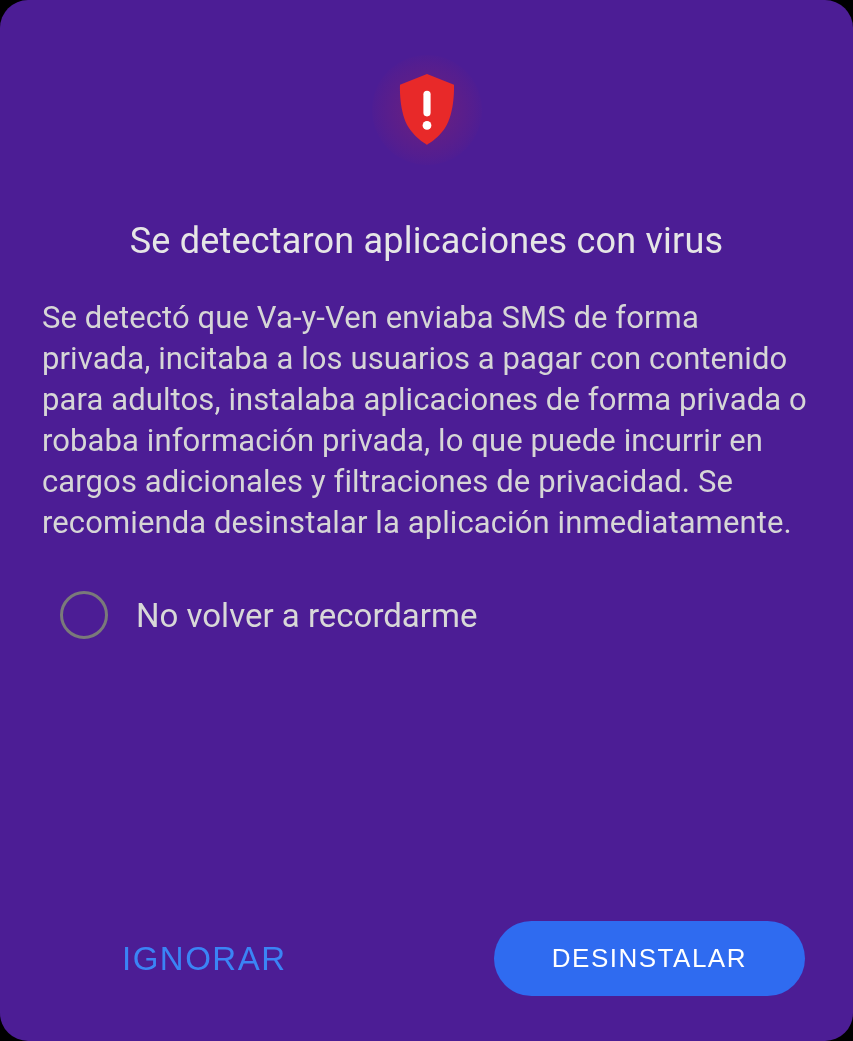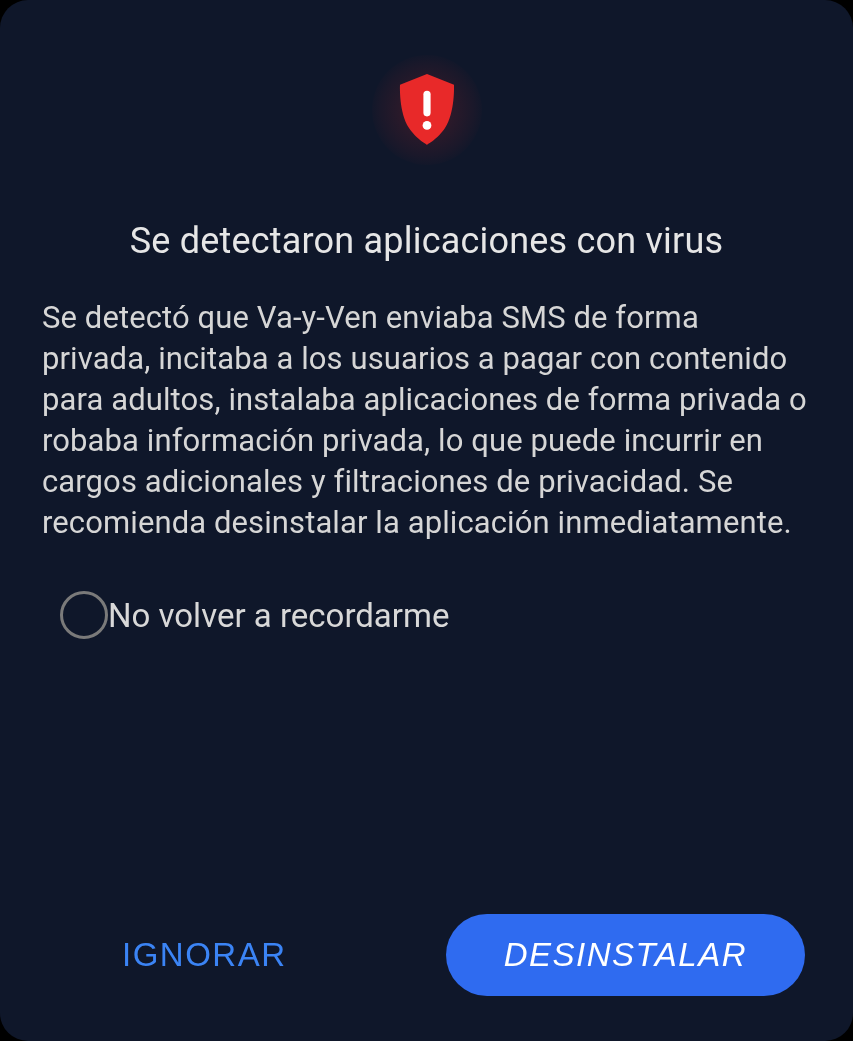--- a/index.html
+++ b/index.html
@@ -10,21 +10,21 @@
     body {
       width: 853px;
       height: 1041px;
       background-color: #000;
       font-family: Roboto, "Segoe UI", Arial, sans-serif;
       overflow: hidden;
     }
     .dialog {
       width: 853px;
       height: 1041px;
-      background-color: #0f172a;
+      background-color: #4c1d95;
       border-radius: 28px;
       padding: 40px 42px 45px 42px;
       display: flex;
       flex-direction: column;
     }
     .icon-wrapper {
       display: flex;
       justify-content: center;
       margin-top: 15px;
       margin-bottom: 55px;
@@ -54,20 +54,21 @@
       color: #d6d6d6;
       font-size: 31px;
       font-weight: 400;
       line-height: 1.32;
       letter-spacing: 0.1px;
       margin-bottom: 48px;
     }
     .checkbox-row {
       display: flex;
       align-items: center;
+      gap: 28px;
       margin-bottom: auto;
       padding-left: 18px;
     }
     .checkbox-circle {
       width: 48px;
       height: 48px;
       border: 3px solid #7a7a7a;
       border-radius: 50%;
       flex-shrink: 0;
       cursor: pointer;
@@ -93,27 +94,26 @@
       font-size: 33px;
       font-weight: 500;
       letter-spacing: 1.5px;
       cursor: pointer;
       padding: 18px 20px;
     }
     .btn-primary {
       background-color: #2f6bf0;
       border: none;
       color: #ffffff;
-      font-size: 33px;
+      font-size: 26px;
       font-weight: 500;
       letter-spacing: 1.5px;
       cursor: pointer;
       padding: 22px 58px;
       border-radius: 44px;
-      font-style: italic;
     }
   </style>
 </head>
 <body>
 
 <div class="dialog">
 
   <div class="icon-wrapper">
     <div class="icon-circle">
       <svg class="shield-svg" viewBox="0 0 24 28">

